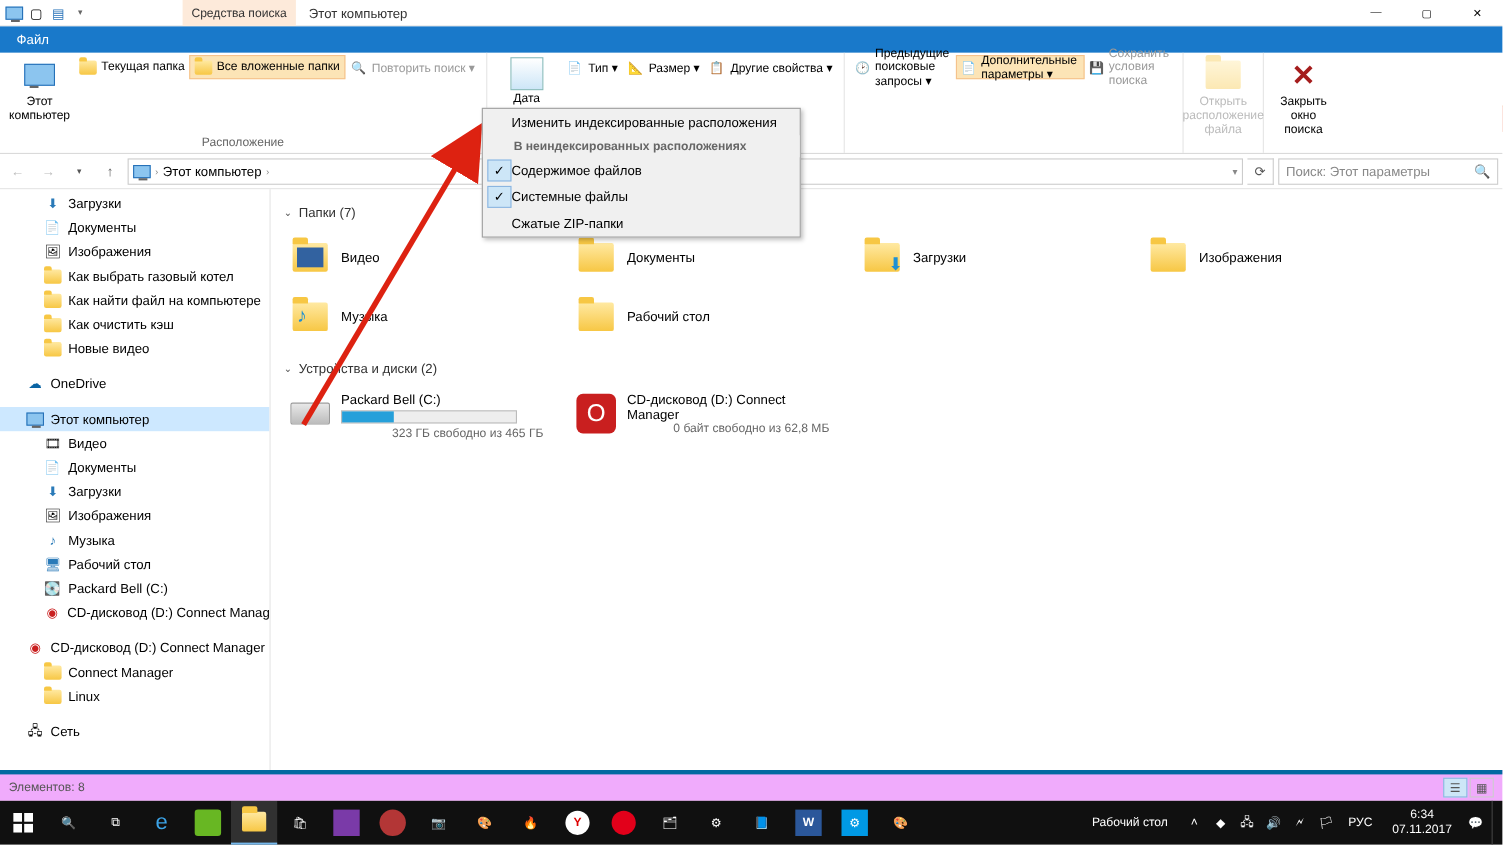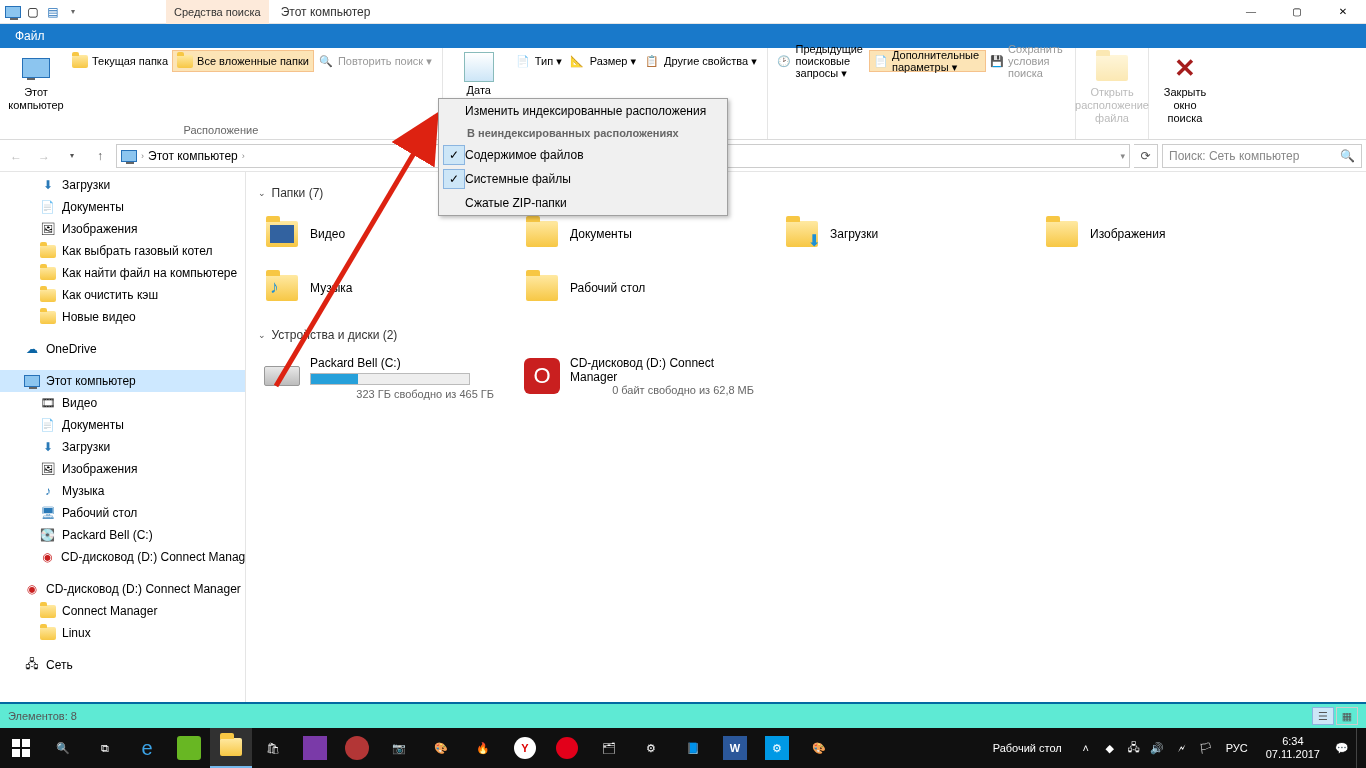--- a/index.html
+++ b/index.html
@@ -65,21 +65,21 @@
 .content .folder-item { width: 240px; display: flex; align-items: center; gap: 8px; padding: 4px; }
 .content .folder-item .ic { width: 40px; height: 40px; display: flex; align-items: center; justify-content: center; }
 .content .drive-item { width: 240px; display: flex; gap: 8px; padding: 4px; }
 .content .drive-item .ic { width: 40px; height: 40px; display: flex; align-items: center; justify-content: center; }
 .content .drive-item .info { flex: 1; }
 .content .drive-item .bar { width: 160px; height: 12px; border: 1px solid #bbb; margin: 3px 0; background: #eee; }
 .content .drive-item .bar .fill { height: 100%; background: #26a0da; }
 .content .drive-item .sub { font-size: 11px; color: #666; text-align: right; }
 
 
-.statusbar { position: absolute; bottom: 40px; left: 0; right: 0; height: 22px; border-top: 2px solid #0369a1; display: flex; align-items: center; padding: 12px 8px; font-size: 11px; color: #555; background: #5eead4; }
+.statusbar { position: absolute; bottom: 40px; left: 0; right: 0; height: 22px; border-top: 4px solid #0369a1; display: flex; align-items: center; padding: 12px 8px; font-size: 11px; color: #555; background: #f0abfc; }
 .statusbar .right { margin-left: auto; display: flex; gap: 2px; }
 .statusbar .right .vb { width: 22px; height: 18px; border: 1px solid #ccc; display: flex; align-items: center; justify-content: center; }
 .statusbar .right .vb.active { background: #cde6f7; border-color: #8bb5e0; }
 
 
 .taskbar { position: absolute; bottom: 0; left: 0; right: 0; height: 40px; background: #101010; display: flex; align-items: center; color: #fff; font-size: 11px; }
 .taskbar .tb { width: 42px; height: 40px; display: flex; align-items: center; justify-content: center; }
 .taskbar .tb.active { background: rgba(255,255,255,0.14); border-bottom: 2px solid #76b9ed; }
 .taskbar .tray { margin-left: auto; display: flex; align-items: center; gap: 4px; padding-right: 4px; }
 .taskbar .tray .ti { width: 20px; height: 40px; display: flex; align-items: center; justify-content: center; }
@@ -267,21 +267,21 @@
   <div class="navbtn">↑</div>
   <div class="breadcrumb">
     <div class="i-pc"></div>
     <span class="sep">›</span>
     <span>Этот компьютер</span>
     <span class="sep">›</span>
     <span style="margin-left:auto;font-size:9px;color:#888">▾</span>
   </div>
   <div class="refresh">⟳</div>
   <div class="searchbox">
-    <span>Поиск: Сеть компьютер</span>
+    <span>Поиск: Этот параметры</span>
     <span>🔍</span>
   </div>
 </div>
 
 <div class="main">
 
   <div class="nav">
     <div class="item l2">
         <span class="ic" style="color:#2a7ab8">⬇</span>
         <span>Загрузки</span>

